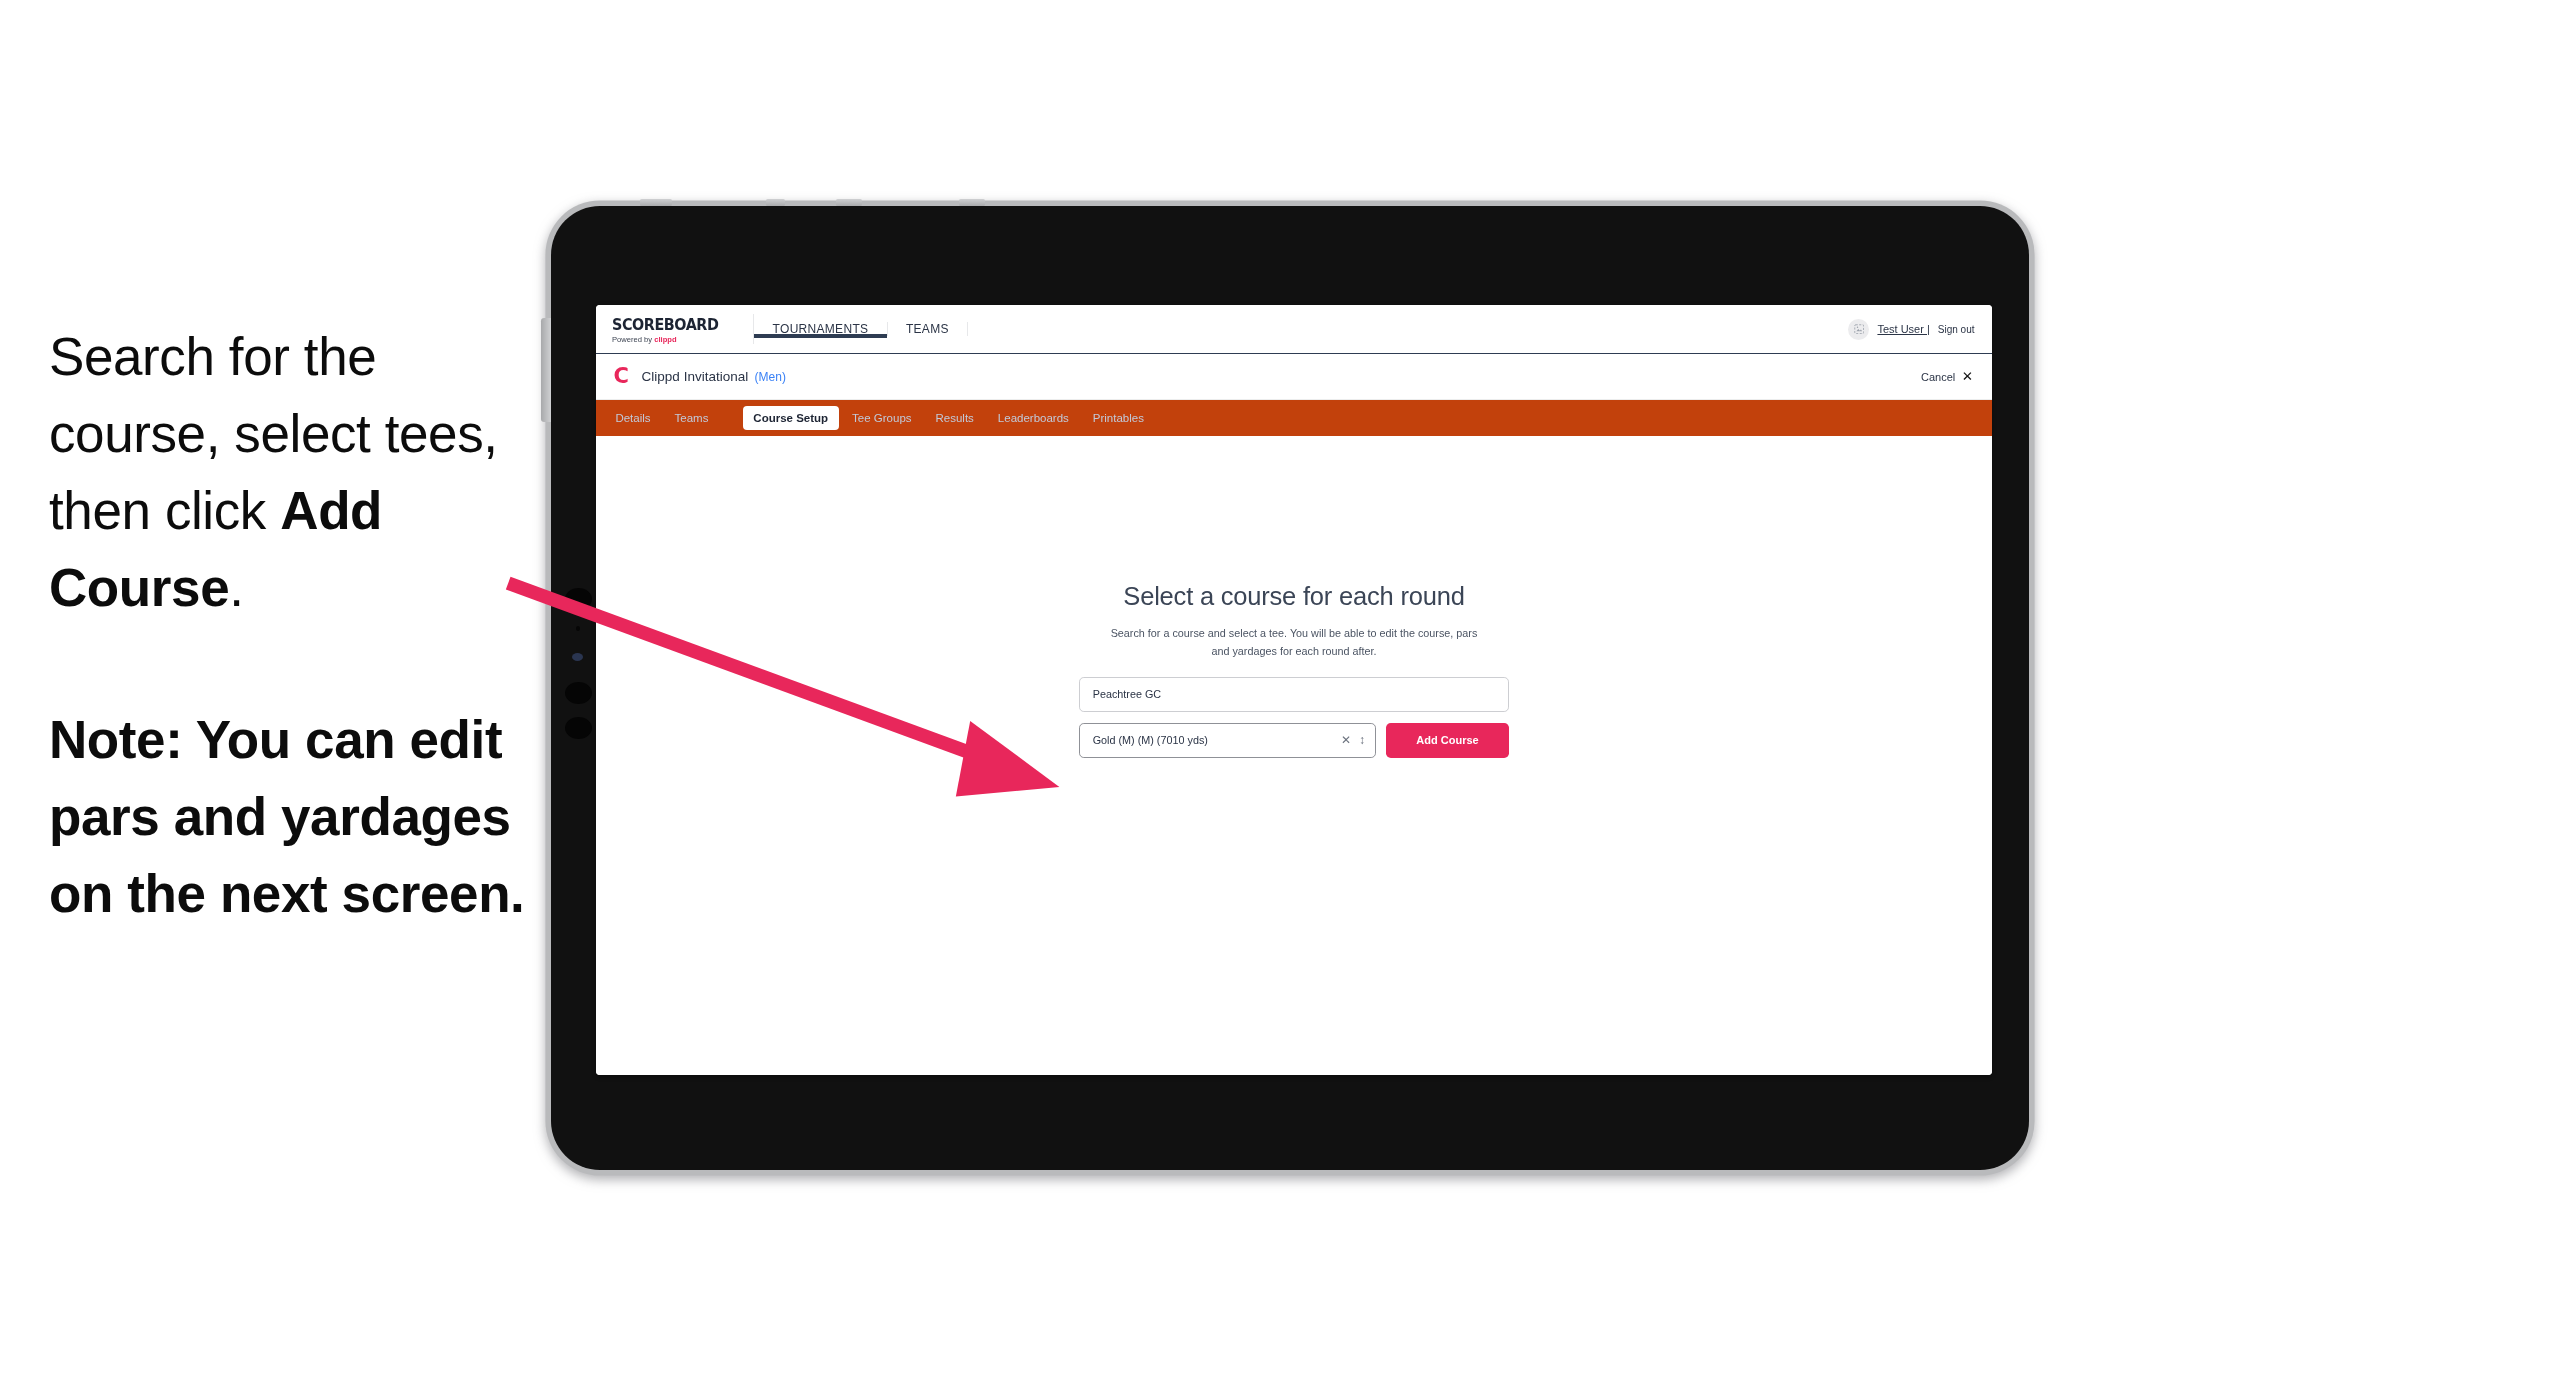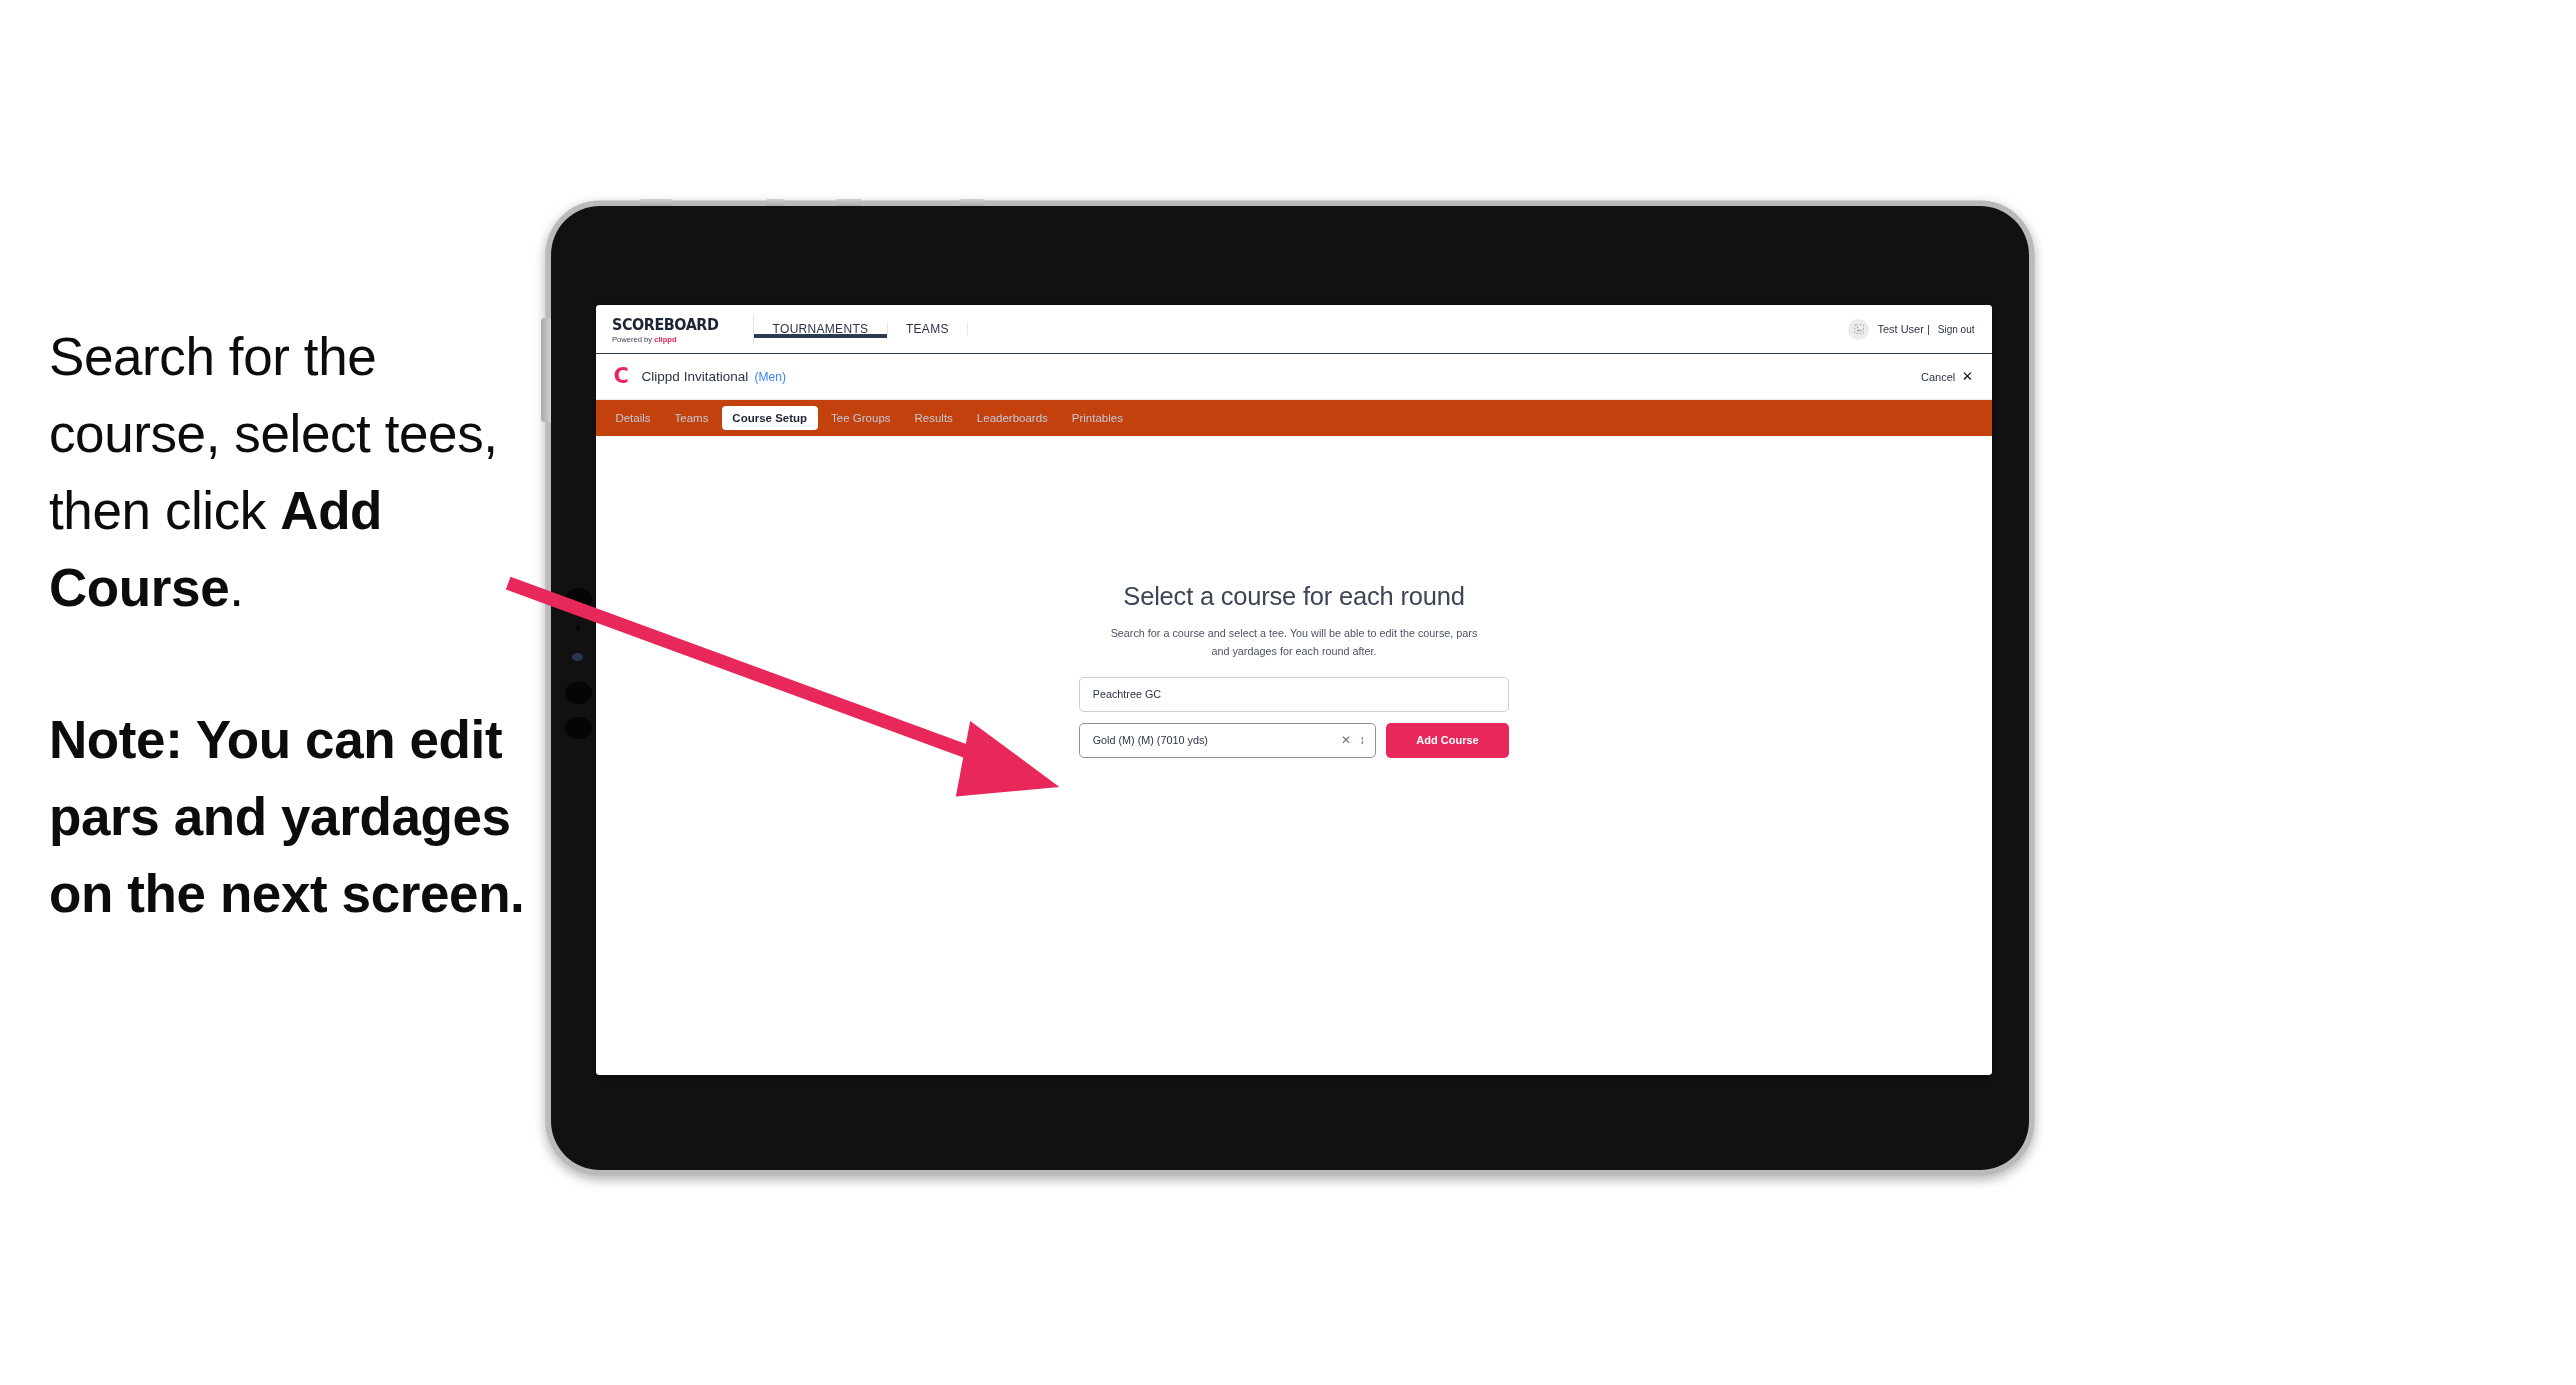--- a/index.html
+++ b/index.html
@@ -150,21 +150,21 @@
   #topbar-spacer { flex: 1; border-right: 0.8px solid #e7e8ea; }
   #user-area {
     display: flex; align-items: center; gap: 8px;
     padding: 0 17.5px 0 11px;
   }
   #avatar {
     width: 21px; height: 21px; border-radius: 50%;
     background: #ececee;
     display: flex; align-items: center; justify-content: center;
   }
-  #user-name { font-size: 11px; color: #2b3446; white-space: nowrap; }
+  #user-name { font-size: 11px; color: #2b3446; white-space: nowrap; text-decoration: underline; }
   #signout { font-size: 10px; color: #2b3446; cursor: pointer; white-space: nowrap; }
 
   
   #title-row {
     height: 46px;
     background: #ffffff;
     display: flex; align-items: center;
     padding: 0 19px 0 17.5px;
     border-bottom: 0.8px solid #eceded;
     position: relative;
@@ -200,20 +200,21 @@
     color: #c2cada;
     padding: 5.6px 10.4px;
     border-radius: 4px;
     cursor: pointer;
     white-space: nowrap;
   }
   .subtab.active {
     background: #ffffff;
     color: #1d2433;
     font-weight: 600;
+    margin-left: 21px;
   }
 
   
   #content {
     height: calc(100% - 131px);
     background: #ffffff;
     position: relative;
   }
   #course-panel {
     position: absolute;

